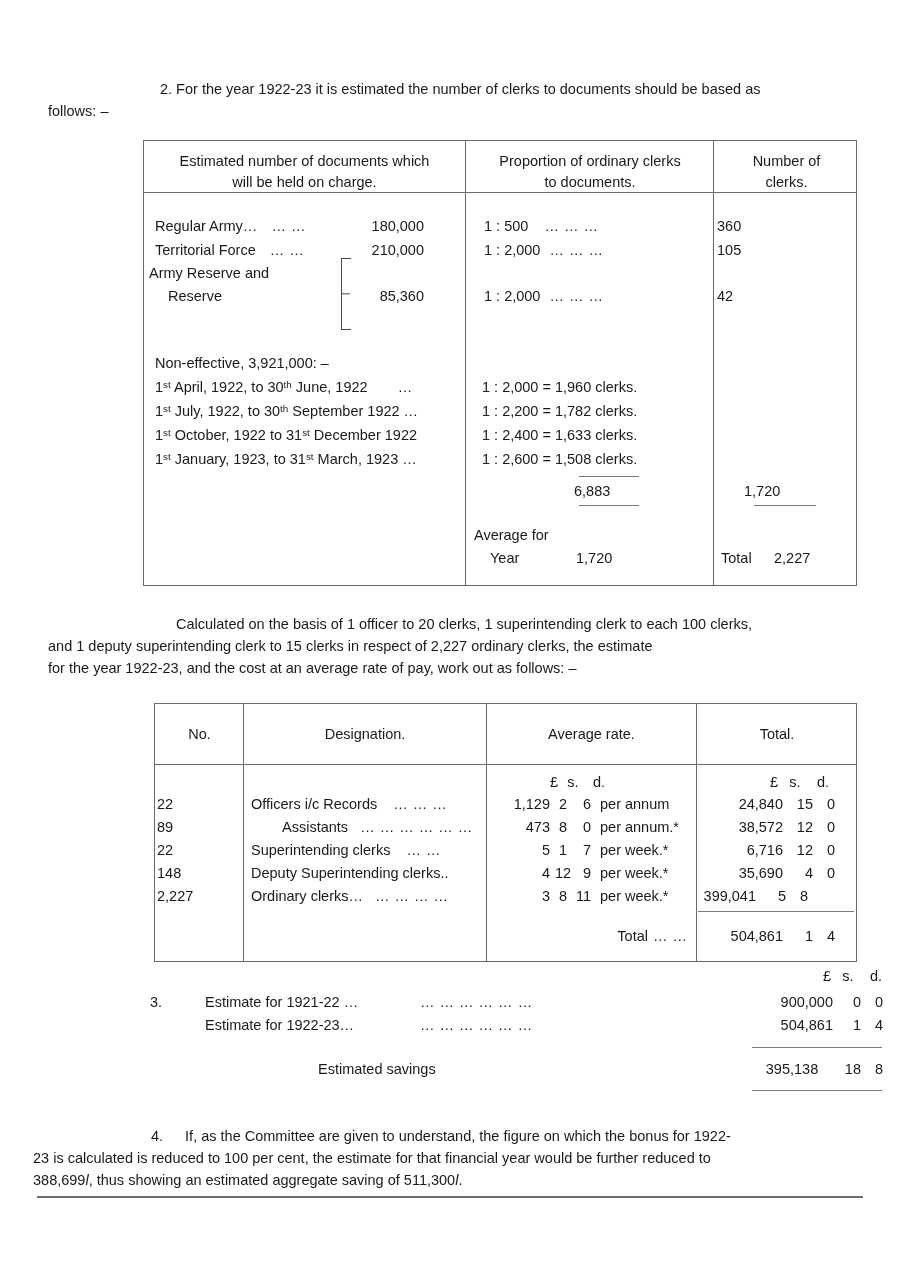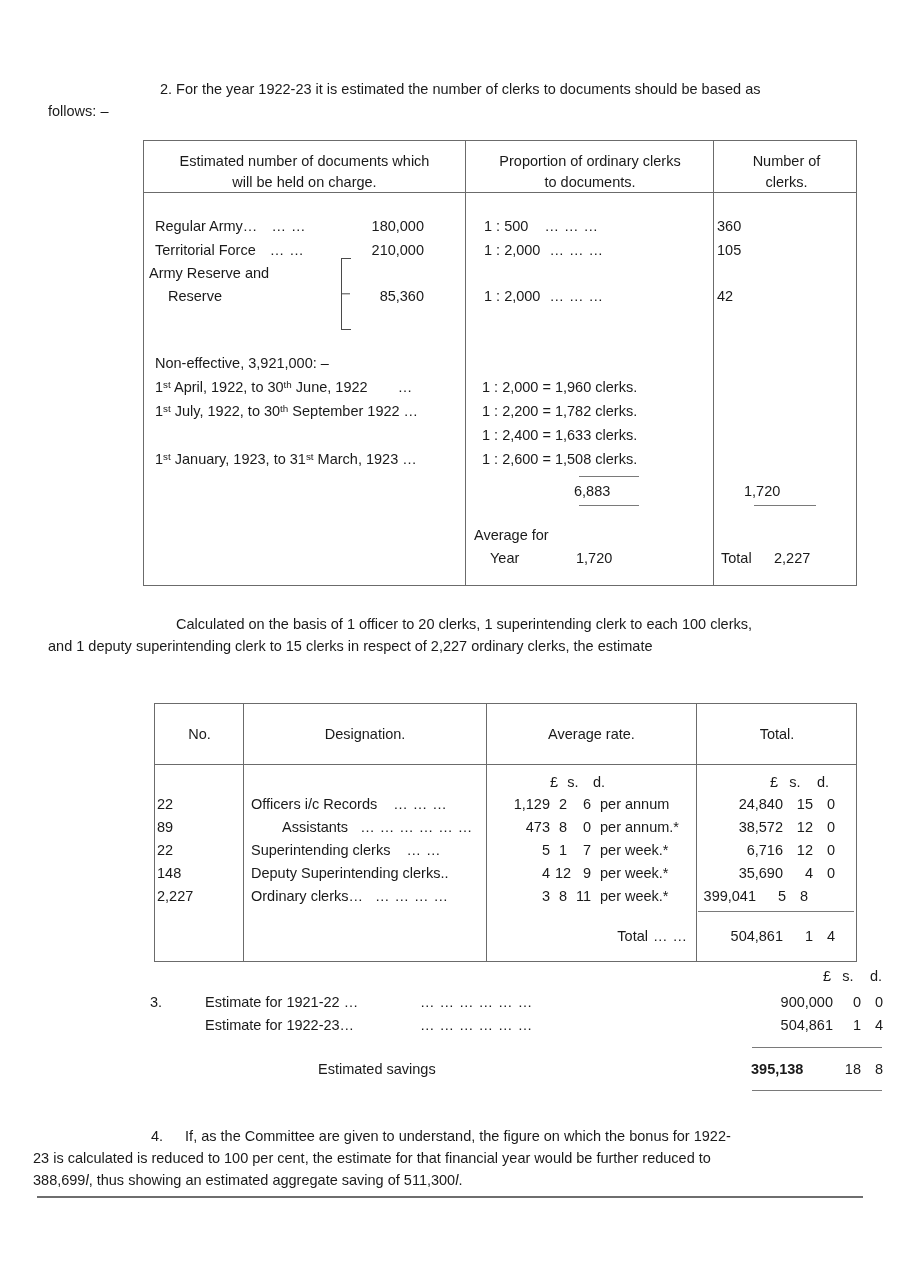--- a/index.html
+++ b/index.html
@@ -199,20 +199,23 @@
     <div class="cell" style="left:11px; top:236px;">
       <span>1</span><sup>st</sup><span> April, 1922, to 30</span><sup>th</sup><span> June, 1922</span><span class="dots" style="margin-left:30px;">…</span>
     </div>
     <div class="cell" style="left:338px; top:236px;">1 : 2,000 = 1,960 clerks.</div>
 
     <div class="cell" style="left:11px; top:260px;">
       <span>1</span><sup>st</sup><span> July, 1922, to 30</span><sup>th</sup><span> September 1922 …</span>
     </div>
     <div class="cell" style="left:338px; top:260px;">1 : 2,200 = 1,782 clerks.</div>
 
+    <div class="cell" style="left:11px; top:284px;">
+      <span>1</span><sup>st</sup><span> October, 1922 to 31</span><sup>st</sup><span> December 1922</span>
+    </div>
     <div class="cell" style="left:338px; top:284px;">1 : 2,400 = 1,633 clerks.</div>
 
     <div class="cell" style="left:11px; top:308px;">
       <span>1</span><sup>st</sup><span> January, 1923, to 31</span><sup>st</sup><span> March, 1923 …</span>
     </div>
     <div class="cell" style="left:338px; top:308px;">1 : 2,600 = 1,508 clerks.</div>
 
     <div class="sumrule" style="left:435px; top:335px; width:60px;"></div>
     <div class="cell ctr" style="left:430px; top:340px; width:70px;">6,883</div>
     <div class="sumrule" style="left:435px; top:364px; width:60px;"></div>
@@ -224,20 +227,21 @@
     <div class="cell" style="left:346px; top:407px;">Year</div>
     <div class="cell" style="left:432px; top:407px;">1,720</div>
 
     <div class="cell" style="left:577px; top:407px;">Total</div>
     <div class="cell" style="left:630px; top:407px;">2,227</div>
   </div>
 
   <div class="abs para" style="left:48px; top:613px; width:805px;">
     <div class="indent-2">Calculated on the basis of 1 officer to 20 clerks, 1 superintending clerk to each 100 clerks,</div>
     <div>and 1 deputy superintending clerk to 15 clerks in respect of 2,227 ordinary clerks, the estimate</div>
+    <div>for the year 1922-23, and the cost at an average rate of pay, work out as follows: –</div>
   </div>
 
   <div class="tbl" style="left:154px; top:703px; width:703px; height:259px;">
 
     <div class="vline" style="left:88px;"></div>
     <div class="vline" style="left:331px;"></div>
     <div class="vline" style="left:541px;"></div>
     <div class="hline" style="top:60px;"></div>
 
     <div class="cellhead" style="left:2px; top:20px; width:85px;">No.</div>
@@ -333,21 +337,21 @@
 
     <div class="cell" style="left:55px; top:49px;">Estimate for 1922-23…</div>
     <div class="cell dots" style="left:270px; top:49px;">…       …       …       …       …       …</div>
     <div class="cell" style="left:601px; top:49px;">
       <span style="display:inline-block; width:82px; text-align:right;">504,861</span><span style="display:inline-block; width:28px; text-align:right;">1</span><span style="display:inline-block; width:22px; text-align:right;">4</span>
     </div>
 
     <div class="sumrule" style="left:602px; top:81px; width:130px;"></div>
     <div class="cell" style="left:168px; top:93px;">Estimated savings</div>
     <div class="cell" style="left:601px; top:93px;">
-      <span style="display:inline-block; width:82px; text-align:left;font-weight:bold;">395,138</span><span style="display:inline-block; width:28px; text-align:right;">18</span><span style="display:inline-block; width:22px; text-align:right;">8</span>
+      <span style="display:inline-block; width:82px; text-align:center;">395,138</span><span style="display:inline-block; width:28px; text-align:right;">18</span><span style="display:inline-block; width:22px; text-align:right;">8</span>
     </div>
     <div class="sumrule" style="left:602px; top:124px; width:130px;"></div>
   </div>
 
   <div class="abs para" style="left:33px; top:1125px; width:825px;">
     <div>
       <span style="display:inline-block; width:118px;"></span><span>4.</span><span style="display:inline-block; width:22px;"></span><span>If, as the Committee are given to understand, the figure on which the bonus for 1922-</span>
     </div>
     <div>23 is calculated is reduced to 100 per cent, the estimate for that financial year would be further reduced to</div>
     <div>

